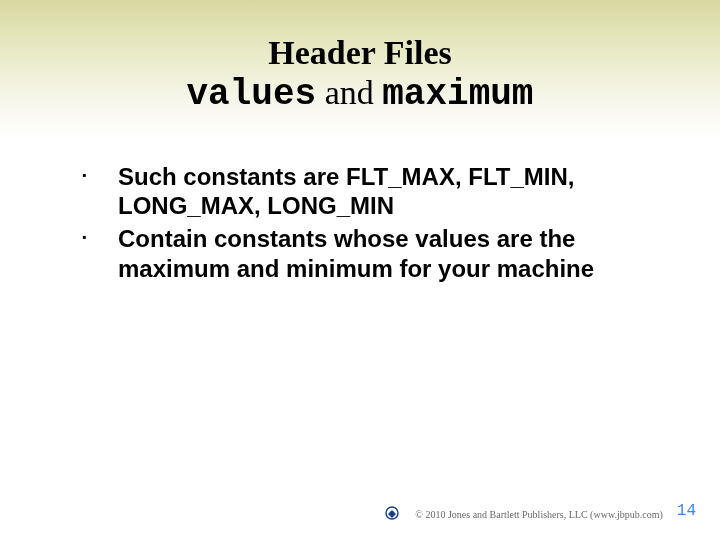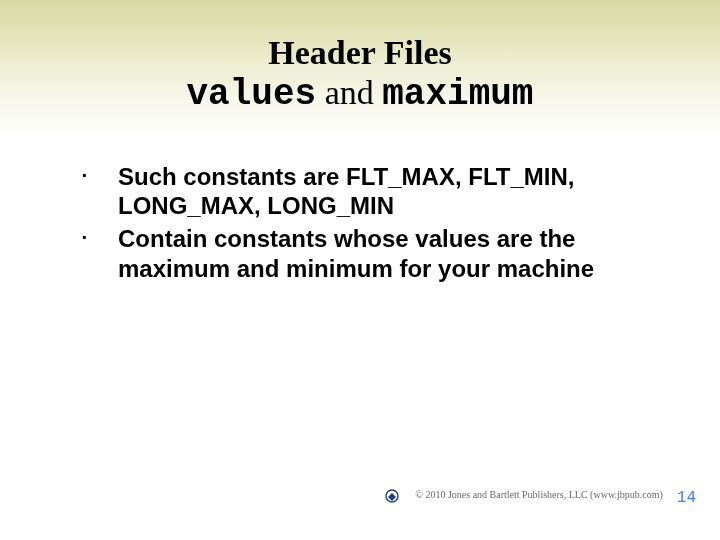--- a/index.html
+++ b/index.html
@@ -69,24 +69,24 @@
   ul.bullets > li::before {
     content: "▪";
     position: absolute;
     left: 0;
     top: 6px;
     font-size: 12px;
     color: #000;
   }
   .footer {
     position: absolute;
-    bottom: 33px;
+    bottom: 20px;
     right: 24px;
     display: flex;
-    align-items: flex-start;
+    align-items: flex-end;
     gap: 14px;
   }
   .copyright {
     font-family: Georgia, "Times New Roman", serif;
     font-size: 10px;
     color: #6a6a6a;
     white-space: nowrap;
   }
   .page-number {
     font-family: Liberation Mono, monospace;

